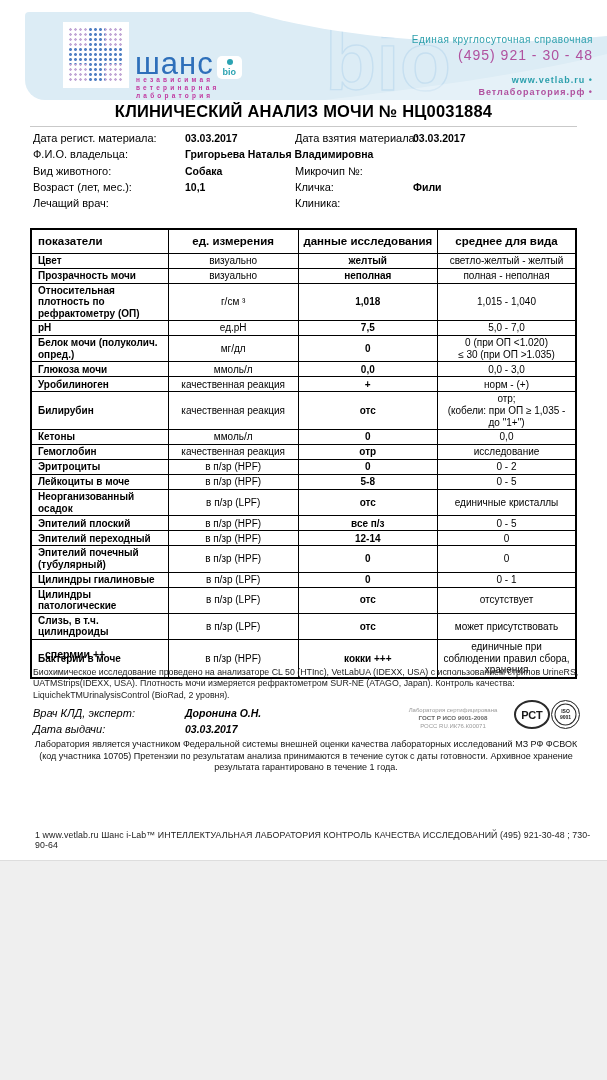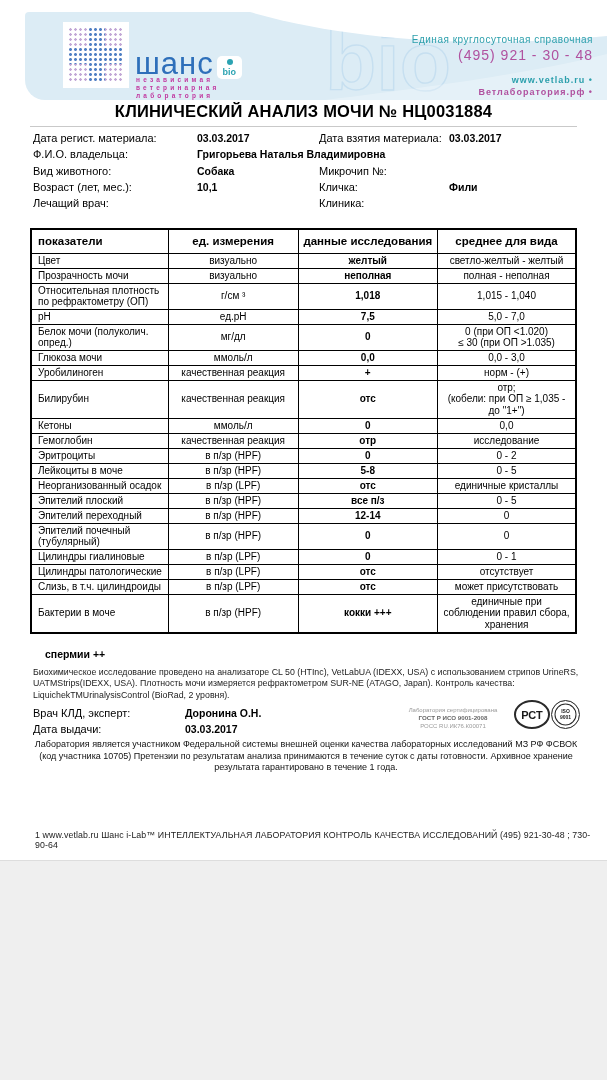--- a/index.html
+++ b/index.html
@@ -30,41 +30,41 @@
   .contact .line1 { font-size:10px; color:#2b9fac; letter-spacing:0.5px; }
   .contact .phone { font-size:14px; color:#b0519f; letter-spacing:1px; margin-top:2px; }
   .contact .site { font-size:9px; font-weight:bold; letter-spacing:1px; margin-top:2px; }
   .contact .site.t { color:#2b9fac; margin-top:12px; }
   .contact .site.m { color:#b0519f; }
 
   
   .title { position:absolute; left:0; top:102px; width:100%; text-align:center; font-size:16.5px; font-weight:bold; letter-spacing:0.2px; }
   .title-rule { position:absolute; left:30px; right:30px; top:126px; border-top:1px solid #c9c9c9; }
   .info { position:absolute; left:33px; top:130px; right:28px; }
-  .info-row { display:grid; grid-template-columns:152px 110px 118px 1fr; align-items:center; height:16.3px;gap:12px; }
+  .info-row { display:grid; grid-template-columns:152px 110px 118px 1fr; align-items:center; height:16.3px; }
   .info-row .lbl { font-size:11px; white-space:nowrap; }
   .info-row .val { font-size:10.5px; font-weight:bold; white-space:nowrap; }
 
   
   table.results { position:absolute; left:30px; top:228px; width:547px; border-collapse:collapse; border:2px solid #000; table-layout:fixed;padding-left:12px; }
   table.results th, table.results td { border:1px solid #000; padding:1px 4px; vertical-align:middle; }
   table.results th { font-size:11.5px; font-weight:bold; height:24px; text-align:center; }
   table.results th.c1 { text-align:left; padding-left:6px; }
   table.results td { font-size:10px; text-align:center; height:15px; line-height:1.16; }
-  table.results td.c1 { text-align:left; padding-left:6px; }
+  table.results td.c1 { text-align:left; padding-left:6px;font-weight:bold; }
   table.results td.c3 { font-weight:bold; }
   table.results td.c4 { white-space:pre-line;margin-left:14px; }
   col.c1 { width:25.2%; } col.c2 { width:23.8%; } col.c3 { width:25.6%; } col.c4 { width:25.4%; }
 
   .spermii { position:absolute; left:33px; top:648px; font-size:10.5px; font-weight:bold;margin-left:12px; }
   .method-note { position:absolute; left:33px; top:667px; width:546px; font-size:8.8px; line-height:1.28; color:#222; }
 
   
   .doctor { position:absolute; left:33px; top:705px; }
-  .doc-row { display:grid; grid-template-columns:152px auto; height:16px; align-items:center; }
+  .doc-row { display:grid; grid-template-columns:152px auto; height:16px; align-items:center;font-style:italic; }
   .doc-row .lbl { font-size:11px; }
   .doc-row .val { font-size:10.5px; font-weight:bold; }
   .cert-text { position:absolute; left:396px; top:706px; width:114px; text-align:center; font-size:6px; color:#9a9a9a; line-height:1.35; }
   .cert-text .bold { font-weight:bold; color:#666; font-size:6.2px; }
   .stamps { position:absolute; left:514px; top:700px; display:flex; align-items:center; gap:1px; }
   .stamp-pct { width:36px; height:29px; border:2px solid #2a2a2a; border-radius:50%; display:flex; align-items:center; justify-content:center; font-size:11px; font-weight:bold; color:#1a1a1a; background:#fff; }
   .stamp-iso { width:29px; height:29px; border:1.5px solid #2a2a2a; border-radius:50%; box-shadow:inset 0 0 0 2.5px #fff, inset 0 0 0 3.5px #2a2a2a; display:flex; align-items:center; justify-content:center; text-align:center; font-size:5px; font-weight:bold; line-height:1.1; color:#1a1a1a; background:#fff; white-space:pre-line; }
   .disclaimer { position:absolute; left:33px; top:739px; width:546px; font-size:9px; line-height:1.3; color:#111;text-align:center; }
 
   .footer-line { position:absolute; left:35px; top:830px; width:560px; font-size:8.8px; color:#222; letter-spacing:0.1px; }

